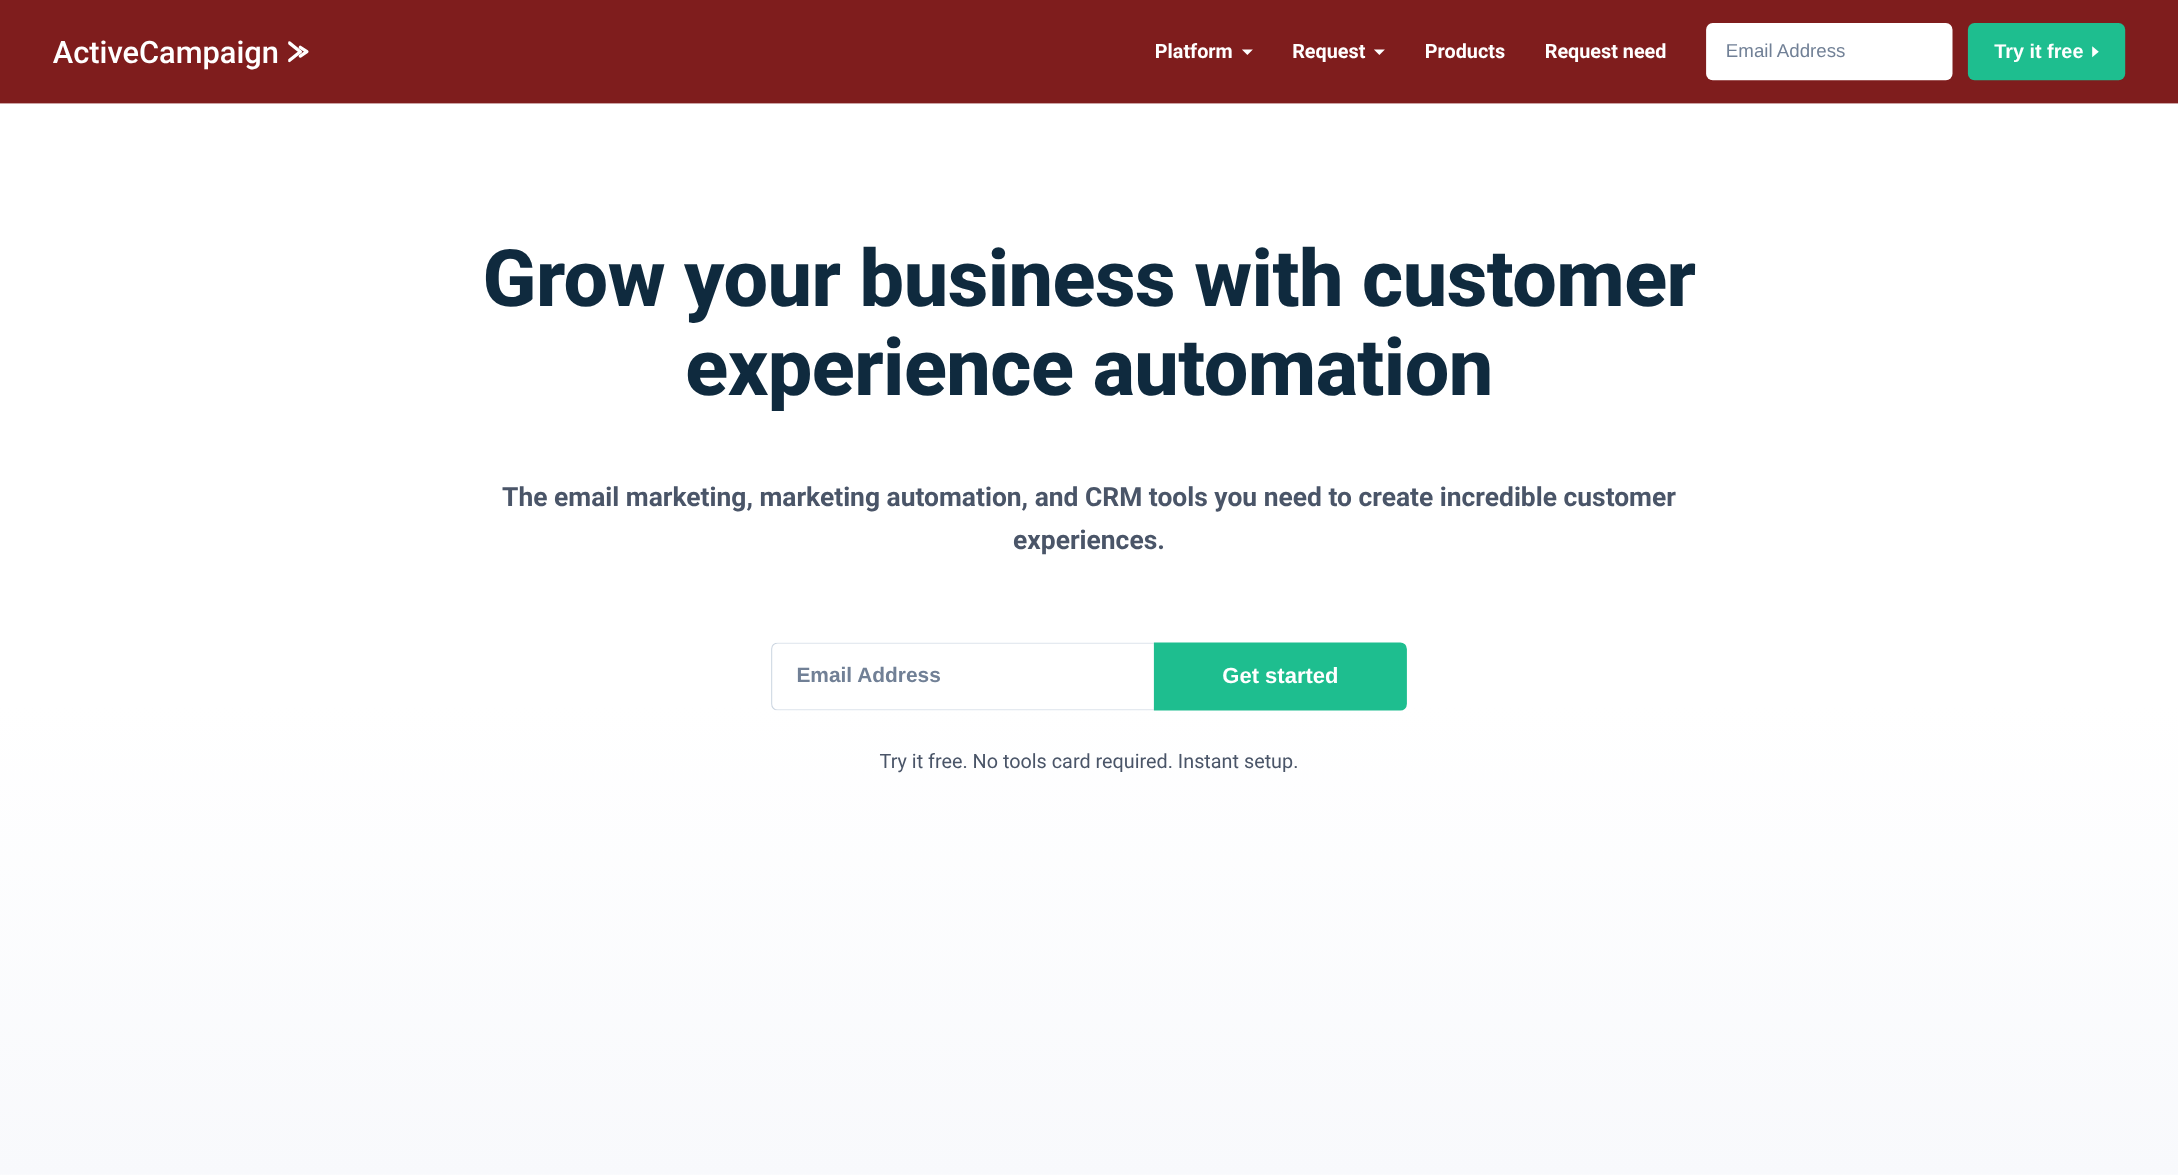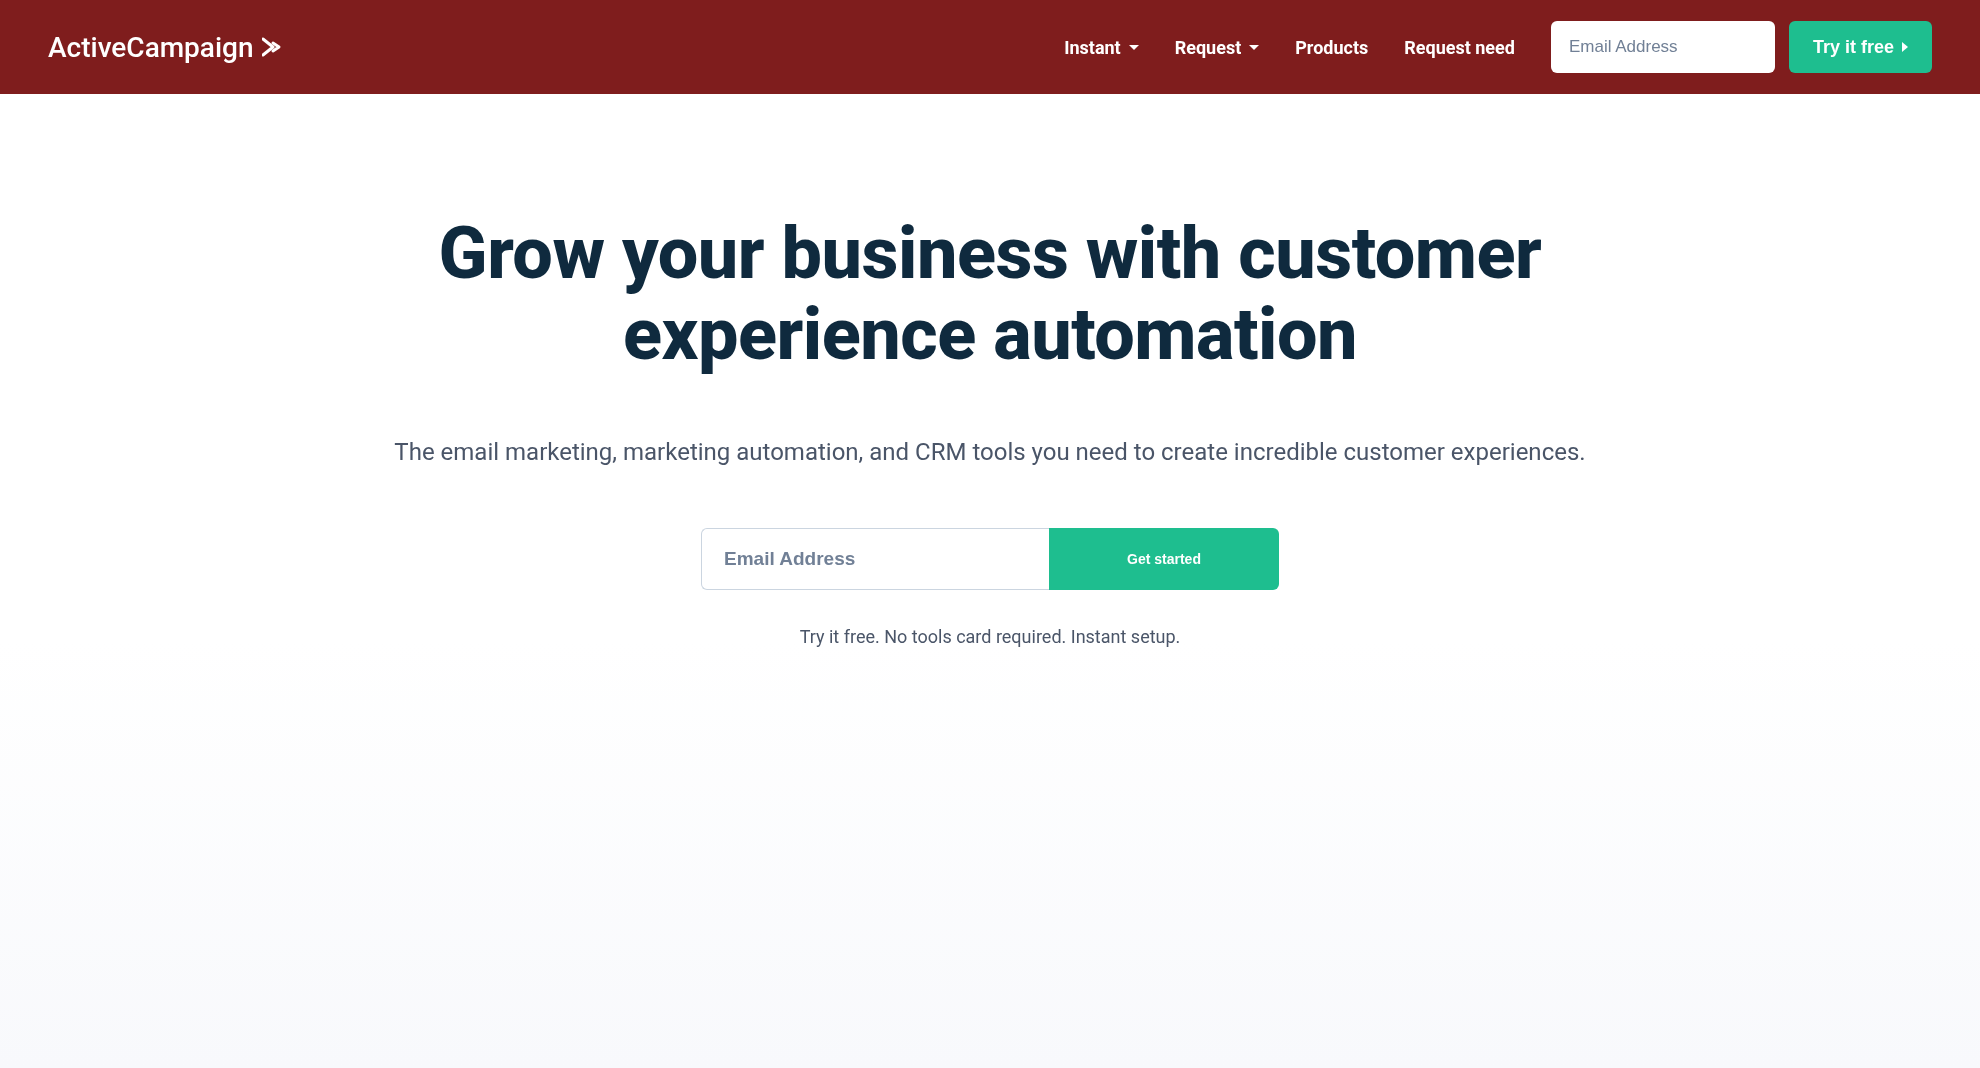--- a/index.html
+++ b/index.html
@@ -104,21 +104,22 @@
       font-weight: 800;
       color: #0f2a3e;
       line-height: 1.12;
       margin-bottom: 58px;
       letter-spacing: -0.5px;
     }
     .hero-subtitle {
       font-size: 24px;
       color: #4a5568;
       line-height: 1.6;
-      margin-bottom: 56px;
+      margin-bottom: 74px;
+      font-weight: bold;
     }
     .signup-form {
       display: flex;
       justify-content: center;
       margin-bottom: 36px;
     }
     .signup-email-input {
       width: 348px;
       height: 62px;
       border: 1px solid #cbd5e0;
@@ -133,21 +134,21 @@
       color: #718096;
       font-weight: 600;
     }
     .get-started-btn {
       width: 230px;
       height: 62px;
       background-color: #1ebe8f;
       color: #ffffff;
       border: none;
       border-radius: 0 6px 6px 0;
-      font-size: 14px;
+      font-size: 20px;
       font-weight: 700;
       cursor: pointer;
     }
     .disclaimer {
       font-size: 18px;
       color: #4a5568;
     }
   </style>
 </head>
 <body>
@@ -158,21 +159,21 @@
     <span class="logo-chevrons">
       <svg width="24" height="22" viewBox="0 0 24 22" fill="none">
         <path d="M1 3 L11 11 L1 19" stroke="#ffffff" stroke-width="3" stroke-linecap="round" stroke-linejoin="round"></path>
         <path d="M11 7 L17 11 L11 15" stroke="#ffffff" stroke-width="3" stroke-linecap="round" stroke-linejoin="round"></path>
       </svg>
     </span>
   </div>
 
   <nav class="nav-section">
     <div class="nav-item">
-      <span>Instant</span>
+      <span>Platform</span>
       <span class="nav-caret"></span>
     </div>
     <div class="nav-item">
       <span>Request</span>
       <span class="nav-caret"></span>
     </div>
     <div class="nav-item">
       <span>Products</span>
     </div>
     <div class="nav-item">

